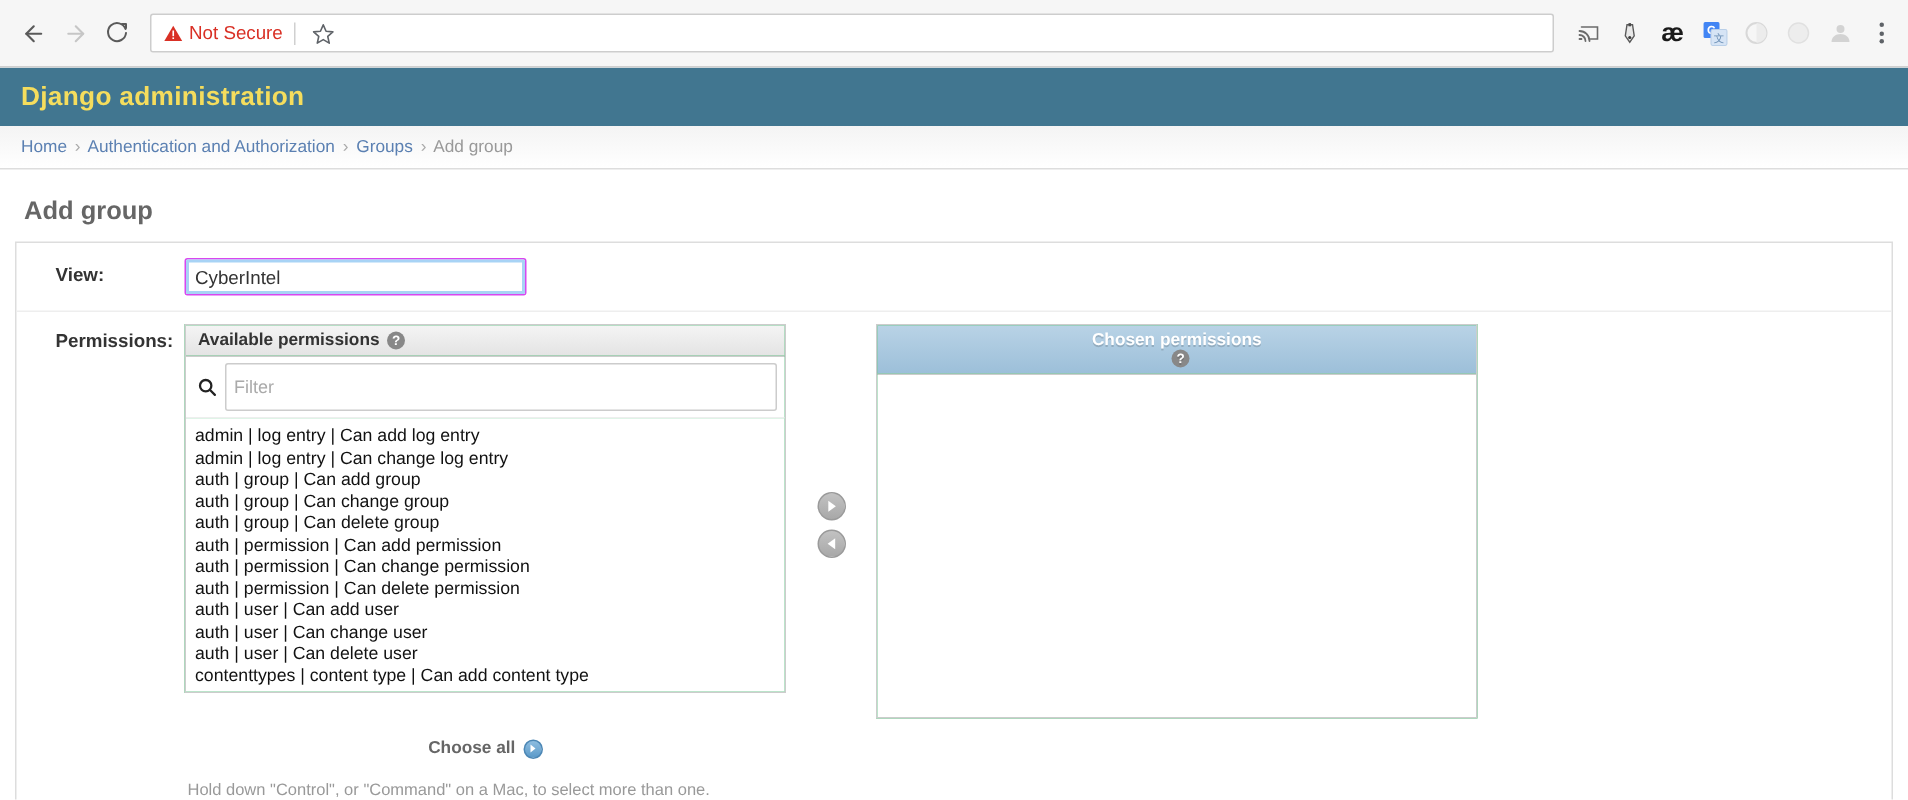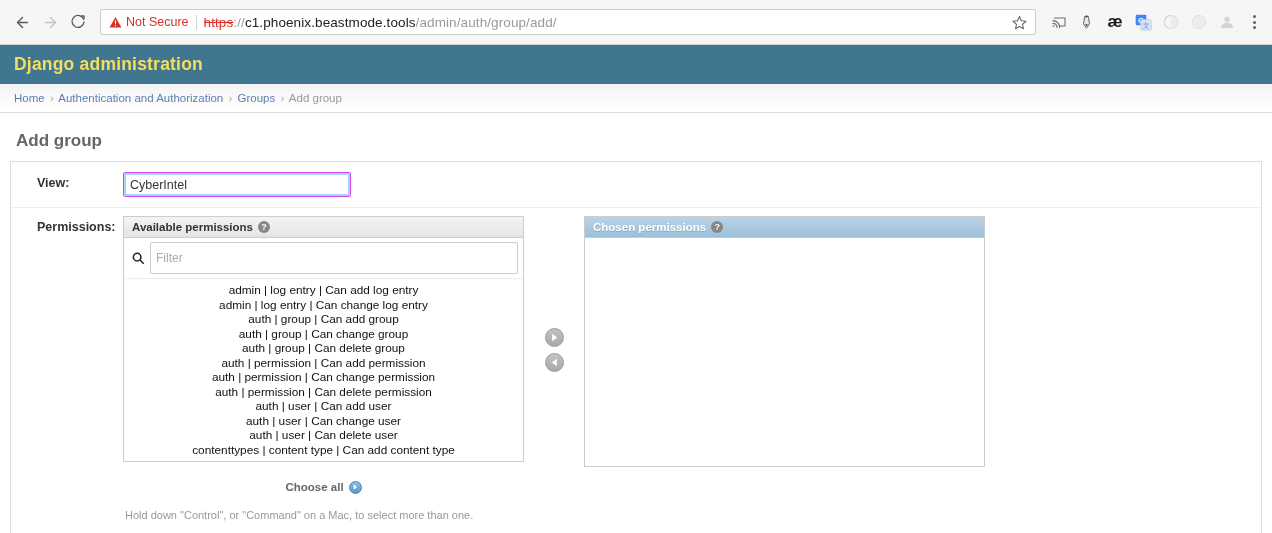--- a/index.html
+++ b/index.html
@@ -216,20 +216,21 @@
     align-items: center;
   }
   .selector-available .selector-title {
     background-image: linear-gradient(#f4f4f4, #e4e4e4);
     color: #333;
   }
   .selector-chosen .selector-title {
     background-image: linear-gradient(#b9d3e6, #9cbfd9);
     color: #fff;
     text-shadow: 0 1px 0 rgba(0,0,0,0.15);
+    flex-direction: column;
   }
   .help-icon {
     display: inline-block;
     width: 12px; height: 12px;
     line-height: 12px;
     border-radius: 50%;
     background: #888;
     color: #fff;
     font-size: 9px;
     font-weight: bold;
@@ -262,21 +263,20 @@
     background: #fff;
     min-width: 0;
   }
   #filter-input::placeholder { color: #aaa; }
 
   .perm-list {
     height: 182px;
     overflow: hidden;
     padding: 4px 0 0 0;
     background: #fff;
-    text-align: center;
   }
   .perm-list .opt {
     font-size: 11.8px;
     font-family: "Liberation Sans", sans-serif;
     color: #111;
     padding: 0 6px;
     line-height: 14.5px;
     white-space: nowrap;
     cursor: pointer;
   }
@@ -373,21 +373,20 @@
   <div id="omnibox">
     <span id="not-secure">
       <svg class="warn-tri" width="13" height="13" viewBox="0 0 24 24">
           <path d="M12 2 L23 21 L1 21 Z" fill="#d93025"></path>
           <rect x="11" y="8" width="2" height="7" fill="#fff"></rect>
           <rect x="11" y="16.5" width="2" height="2" fill="#fff"></rect>
         </svg>
       <span>Not Secure</span>
     </span>
     <span class="omni-sep"></span>
-    <span id="url-text"><span class="scheme">https</span><span class="path">://</span><span class="host">c1.phoenix.beastmode.tools</span><span class="path">/admin/auth/group/add/</span></span>
     <span id="star-btn">
       <svg width="15" height="15" viewBox="0 0 24 24" fill="none" stroke="#5f6368" stroke-width="1.7" stroke-linejoin="round">
           <polygon points="12 2.5 15 9.3 22.3 10 16.8 14.9 18.4 22 12 18.3 5.6 22 7.2 14.9 1.7 10 9 9.3"></polygon>
         </svg>
     </span>
   </div>
 
   <div id="ext-icons">
     <span class="ext-icon">
       <svg width="16" height="16" viewBox="0 0 24 24" fill="none" stroke="#6b6b6b" stroke-width="1.8" stroke-linecap="round">

